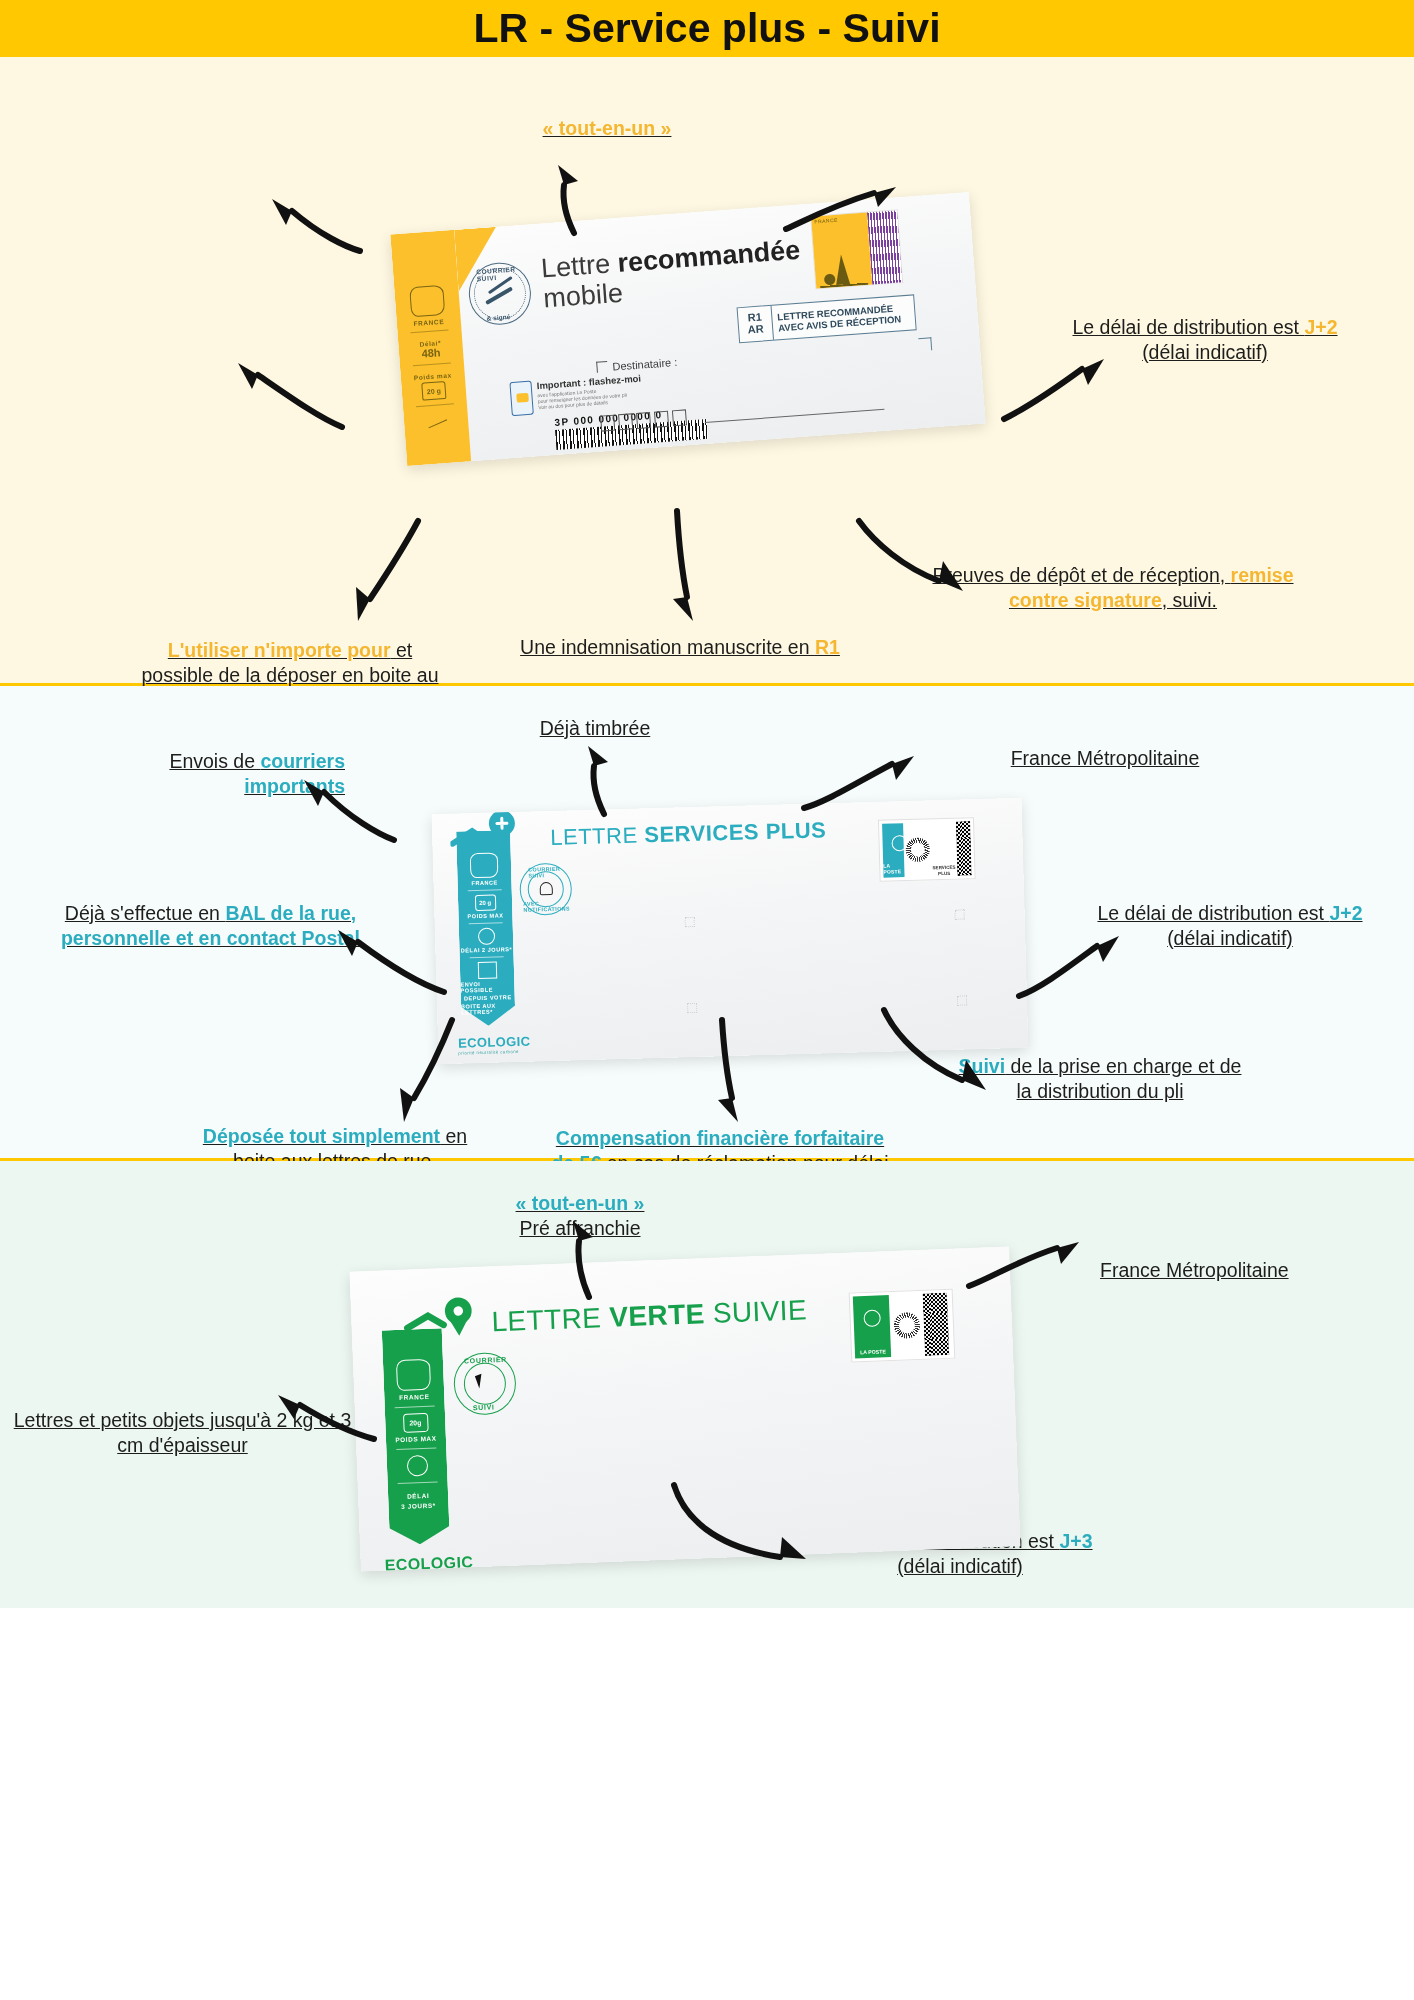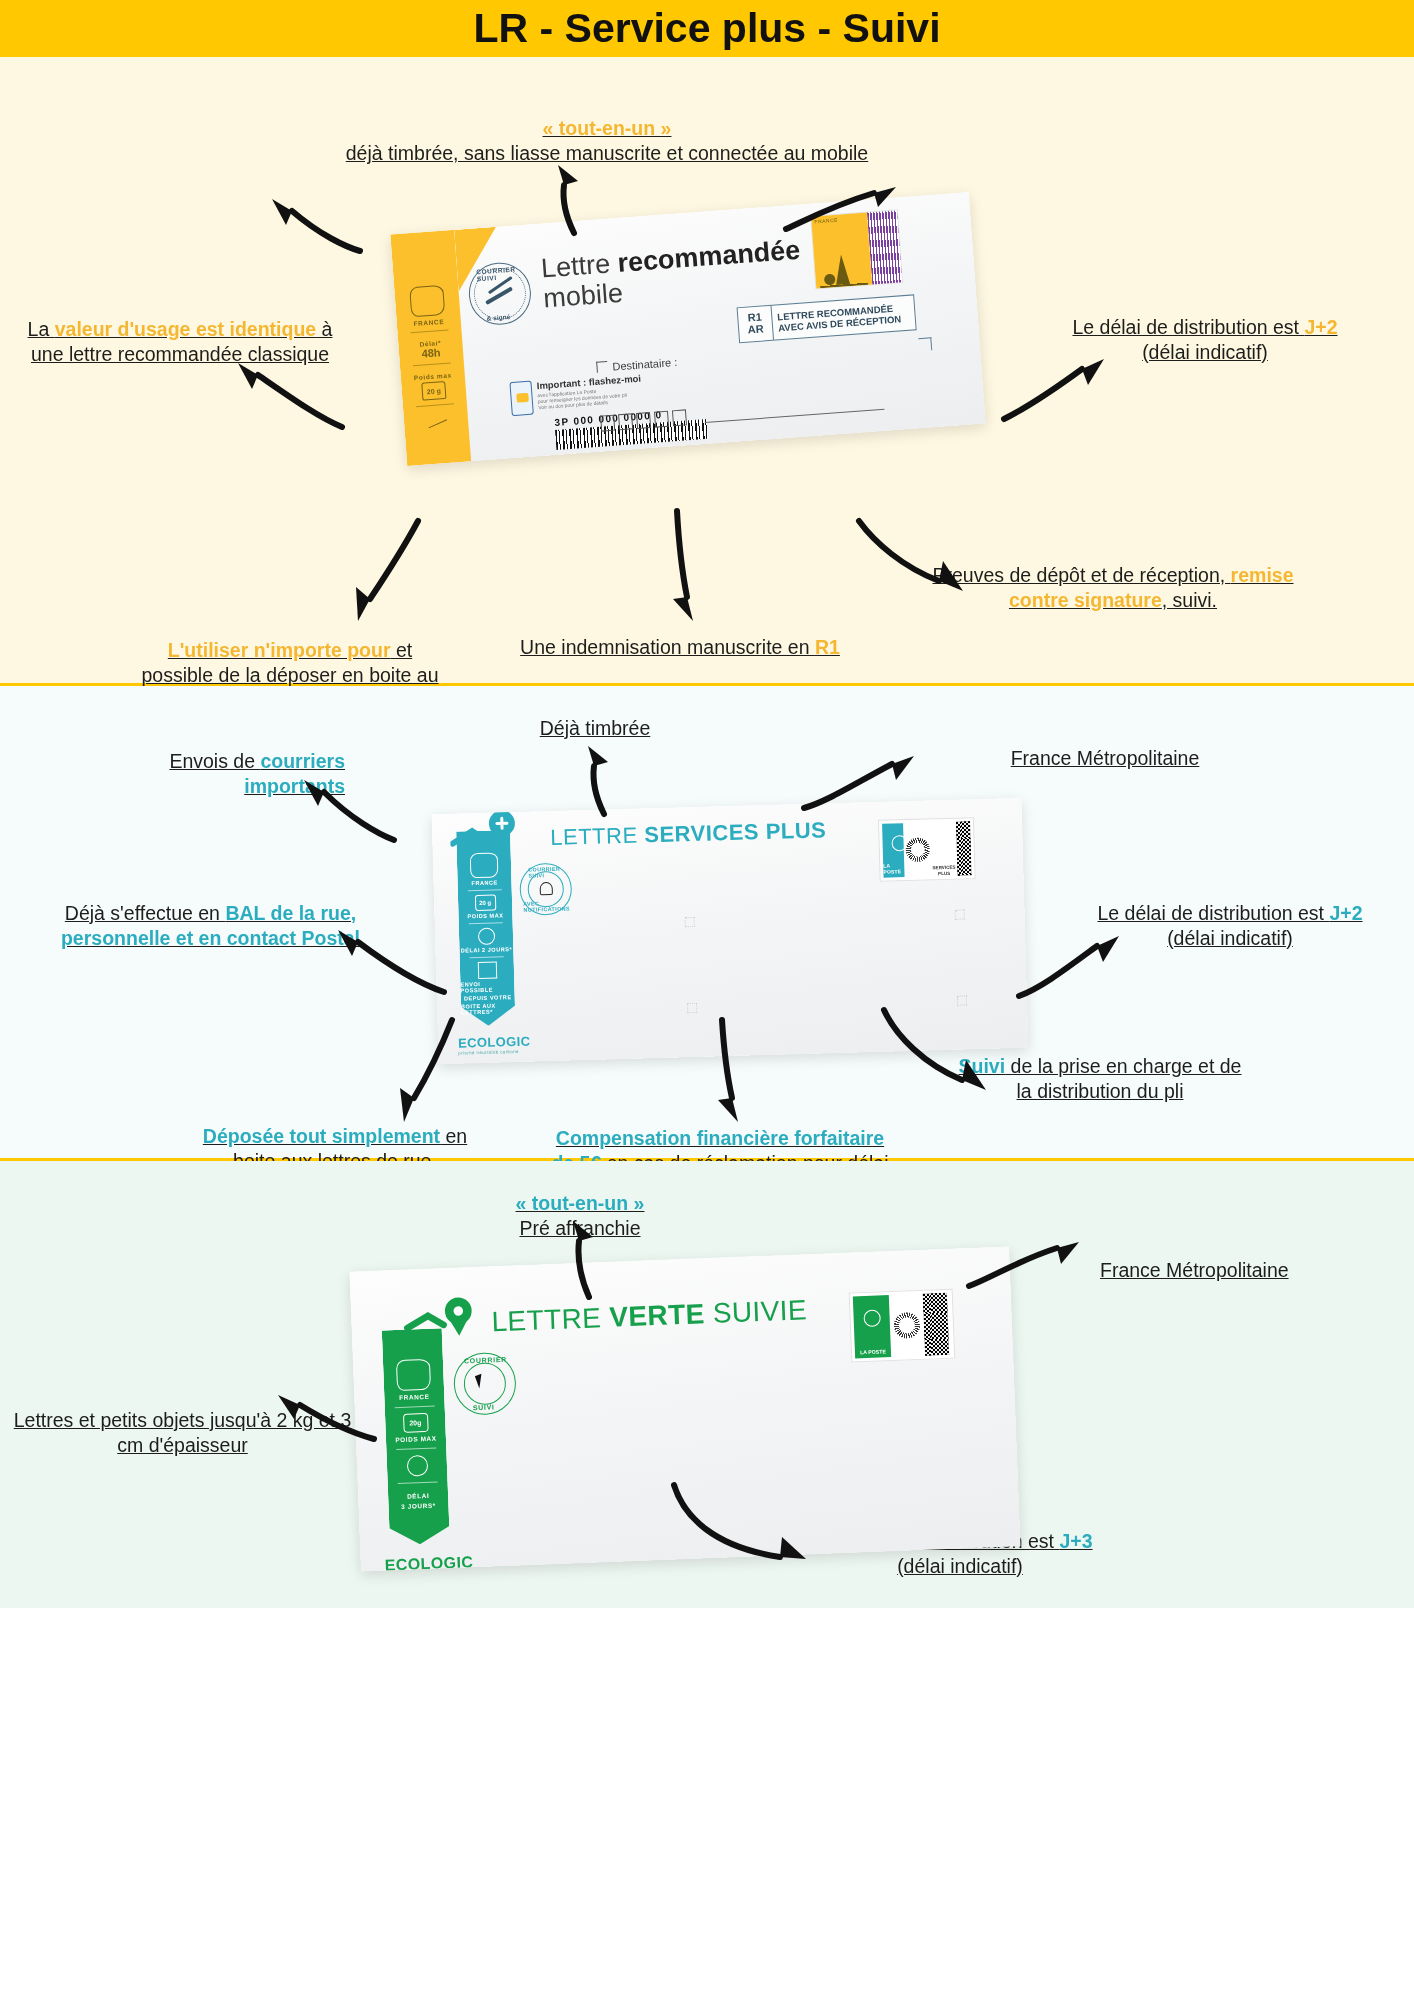--- a/index.html
+++ b/index.html
@@ -369,28 +369,24 @@
 <div class="page">
 
   <div class="header">
     <div class="header-title">LR - Service plus - Suivi</div>
   </div>
 
   <div class="section sec1">
 
     <div class="anno" style="left:307px; top:59px; width:600px;">
       <span class="hl-y">« tout-en-un »</span><br>
-      <span>déjà timbrée, sans liasse manuscrite et connectée au mobile</span>
-    </div>
-
-
-
-    <div class="anno" style="left:10px; top:260px; width:340px;">
-      <span>La </span><span class="hl-y">valeur d'usage est identique</span><span> à une lettre recommandée classique</span>
-    </div>
+    </div>
+
+
+
 
     <div class="anno" style="left:1060px; top:258px; width:290px;">
       <span>Le délai de distribution est </span><span class="hl-y">J+2</span><span> (délai indicatif)</span>
     </div>
 
     <div class="anno" style="left:918px; top:506px; width:390px;">
       <span>Preuves de dépôt et de réception, </span><span class="hl-y">remise contre signature</span><span>, suivi.</span>
     </div>
 
     <div class="anno" style="left:470px; top:578px; width:420px;">

